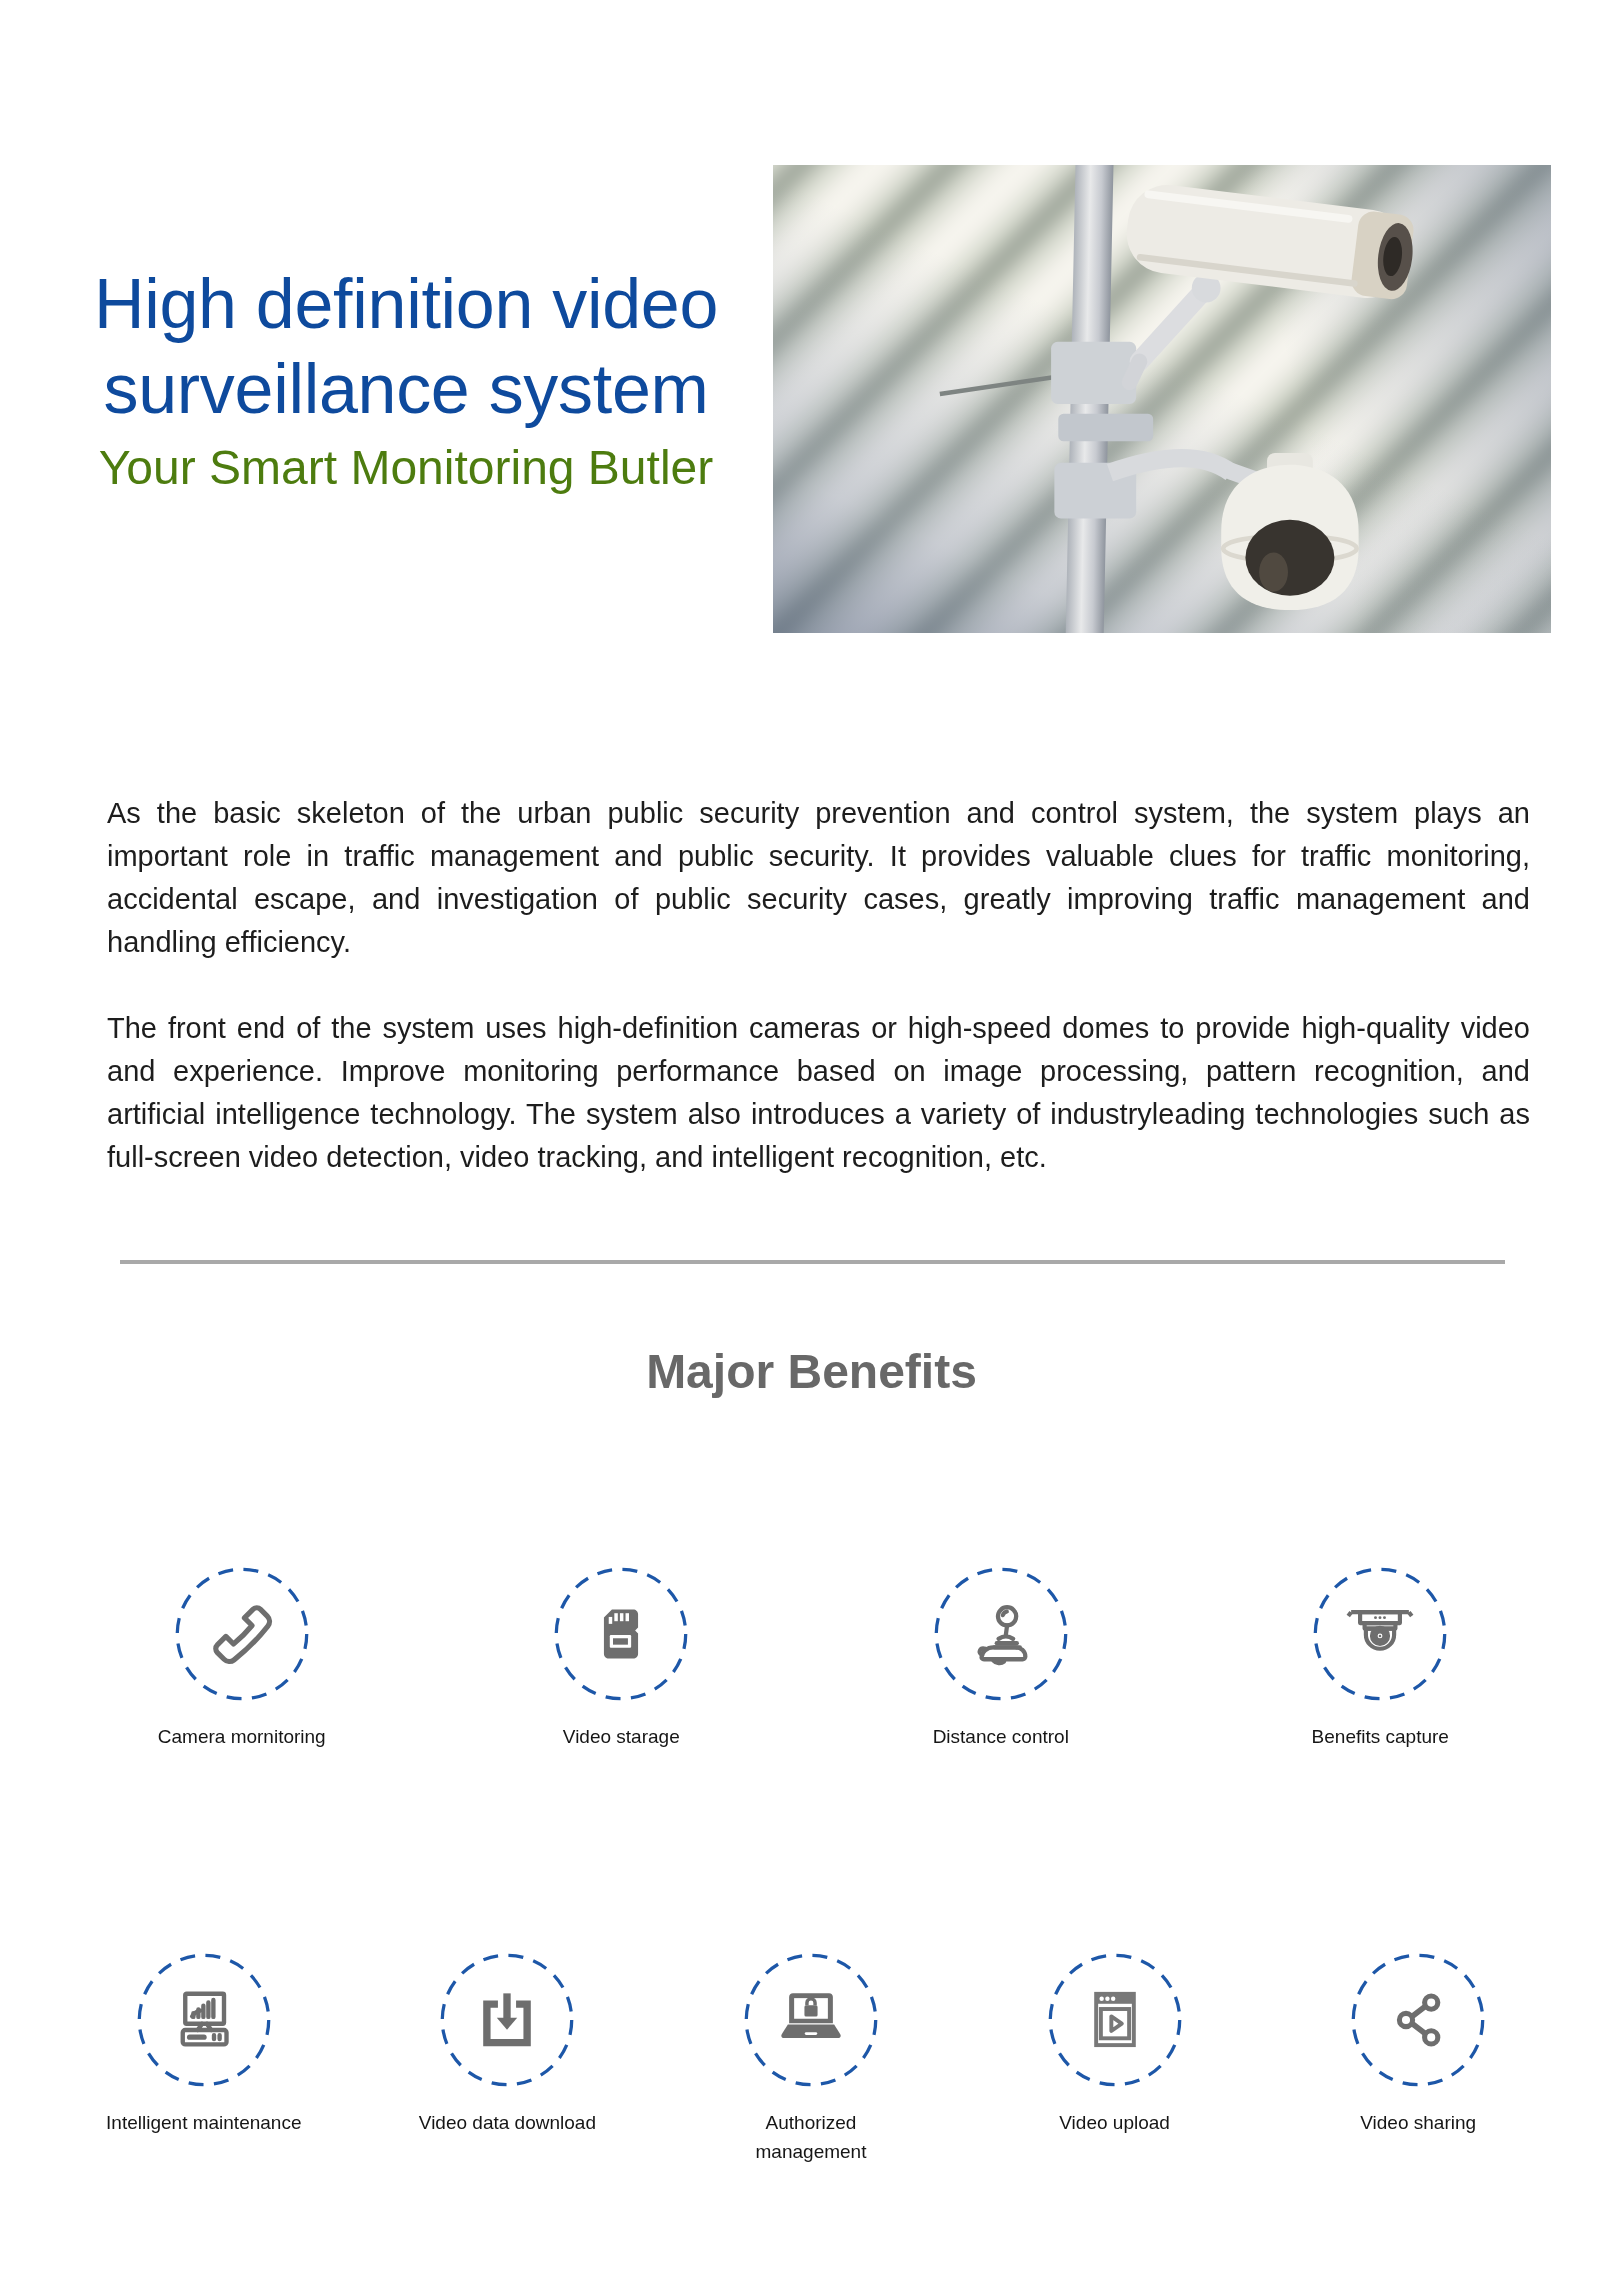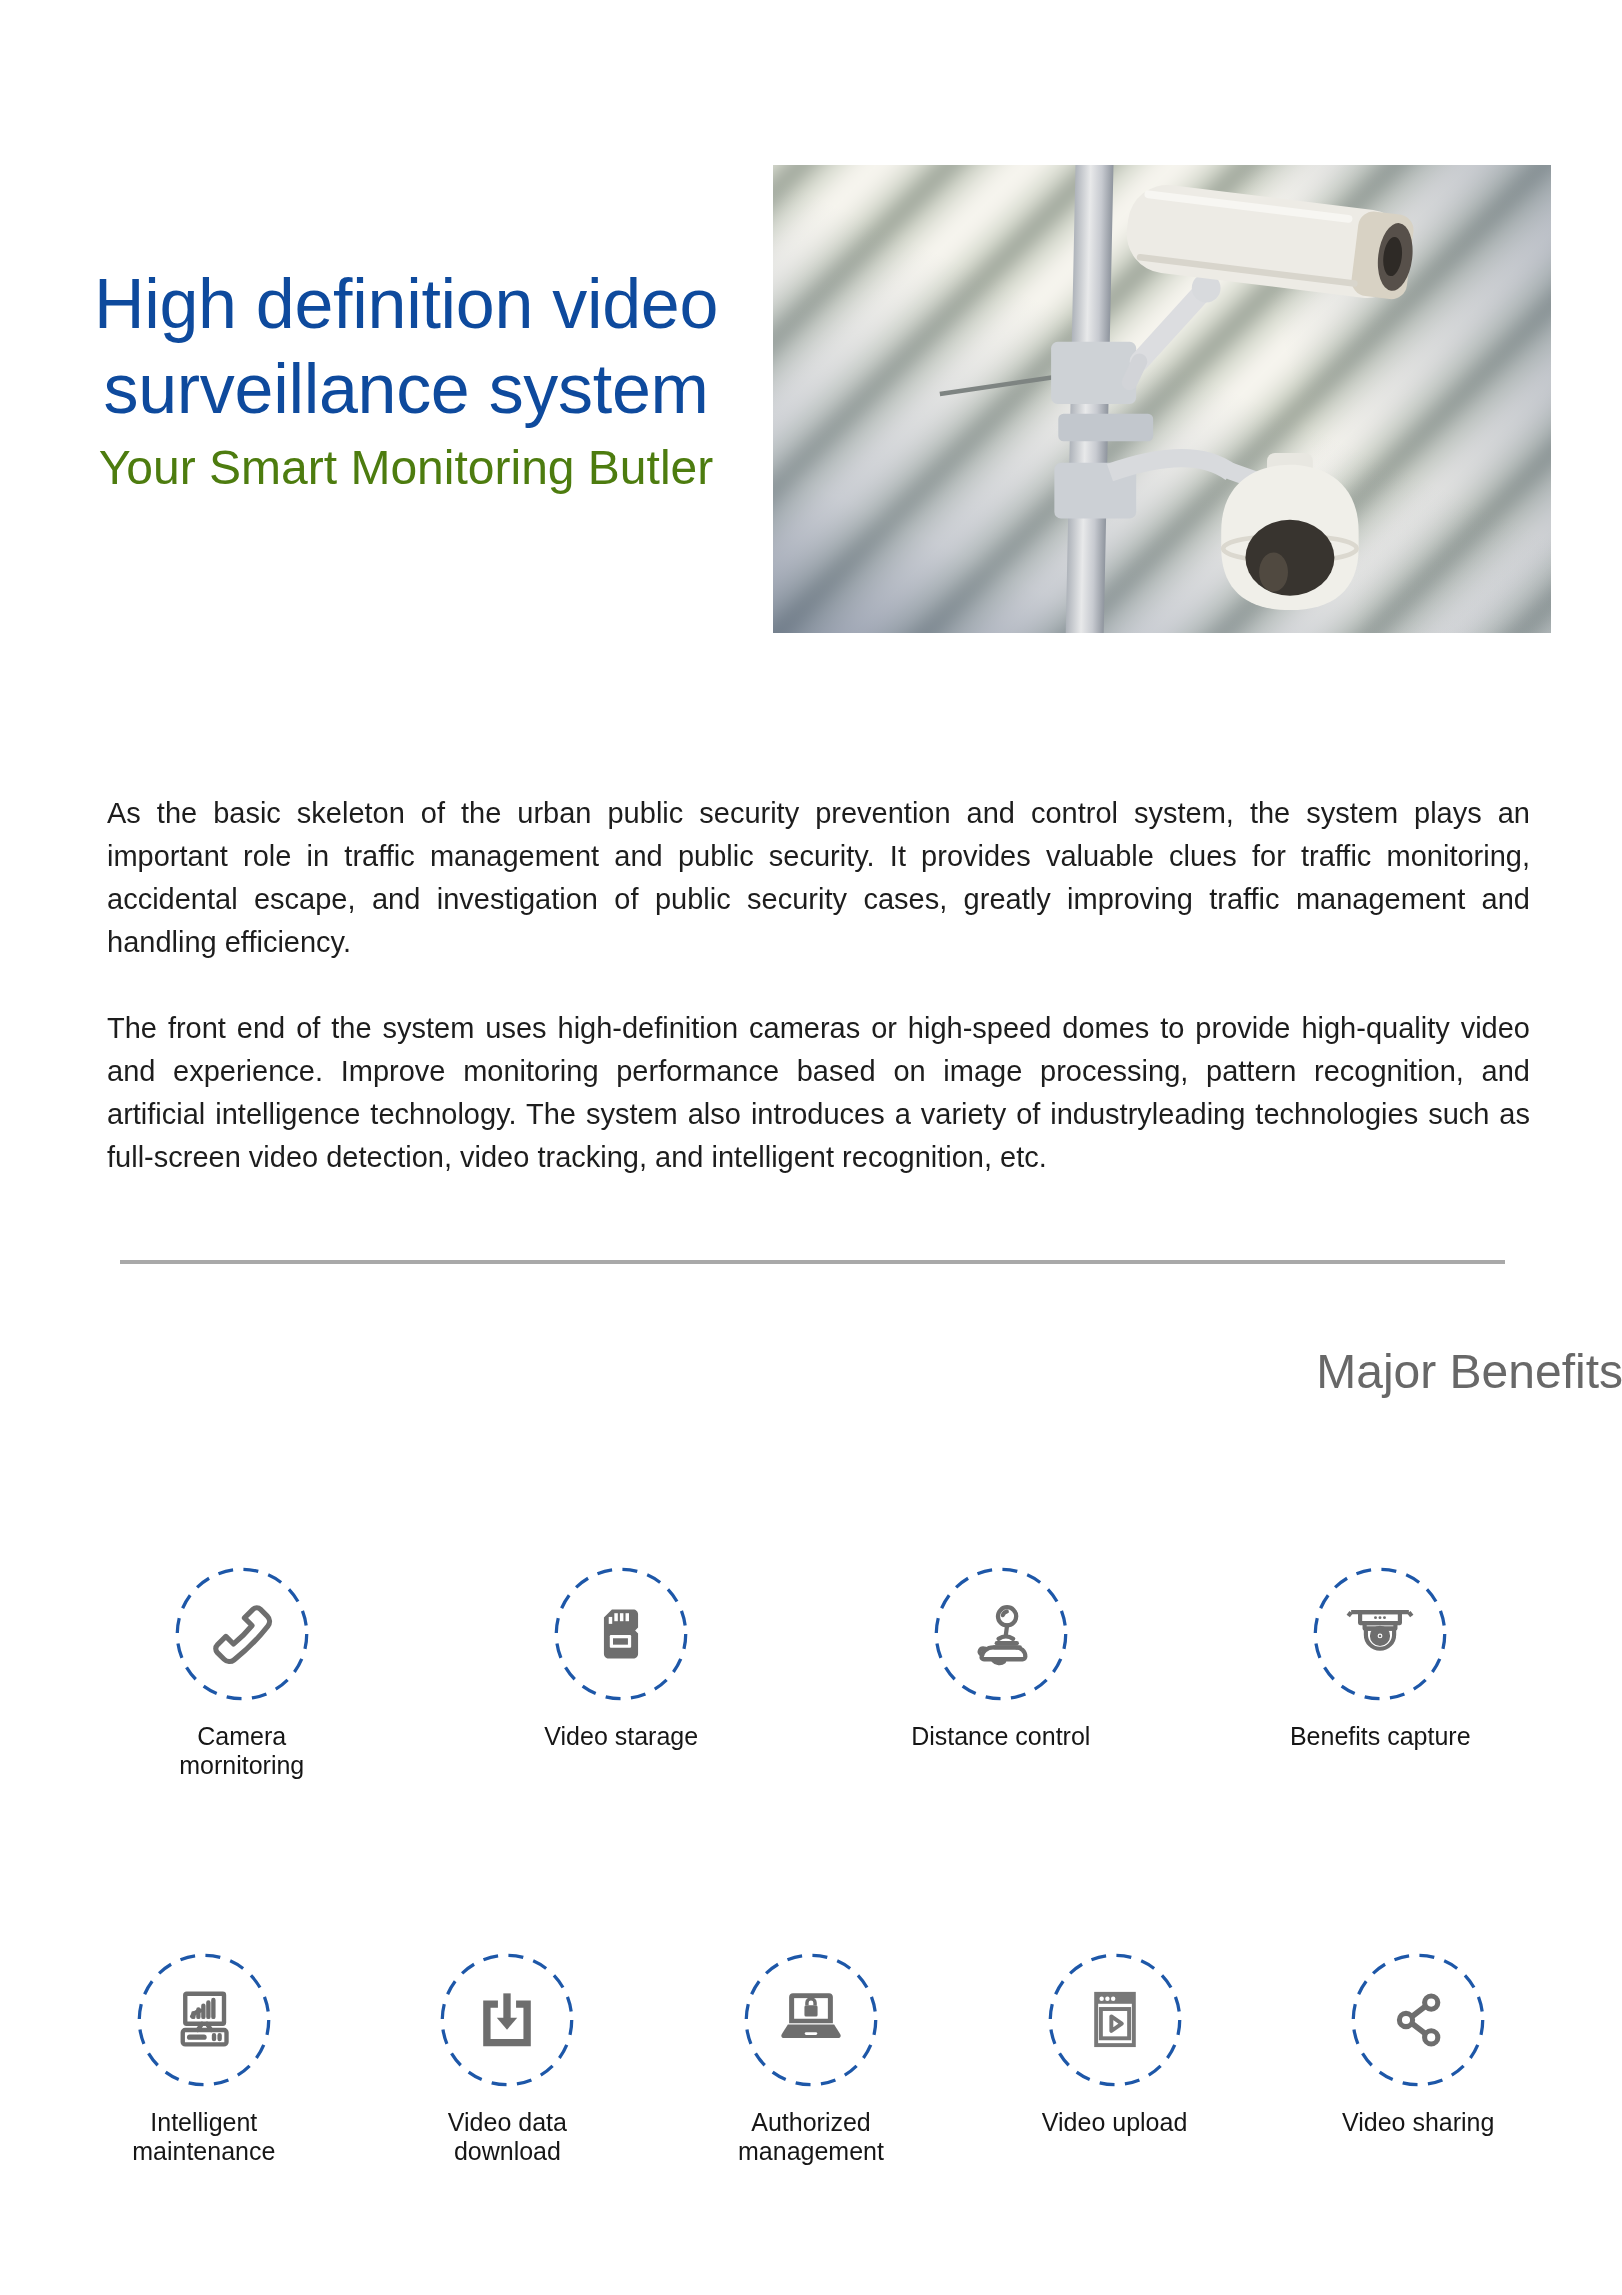--- a/index.html
+++ b/index.html
@@ -73,23 +73,23 @@
     position: absolute;
     top: 1260px; left: 120px;
     width: 1385px; height: 3.9px;
     background: #a9a9a9;
   }
 
   .benefits-heading {
     position: absolute;
     top: 1344px; left: 0; width: 100%;
     margin: 0;
-    text-align: right;
+    text-align: center;
     font-size: 48px;
-    font-weight: 400;
+    font-weight: 700;
     color: #686868;
   }
 
   
   .benefits-row {
     position: absolute;
     left: 52px; width: 1518px;
     display: flex;
   }
   .benefits-row.row1 { top: 1567px; }
@@ -102,21 +102,21 @@
   }
   .ring { position: relative; width: 134px; height: 134px; }
   .ring-svg { position: absolute; inset: 0; }
   .glyph {
     position: absolute;
     left: 50%; top: 50%;
     transform: translate(-50%, -50%);
   }
   .benefit-label {
     margin-top: 21px;
-    font-size: 25px;
+    font-size: 19px;
     line-height: 29px;
     color: #161616;
     text-align: center;
     max-width: 196px;
   }
 </style>
 </head>
 <body>
 
 <div class="page">

